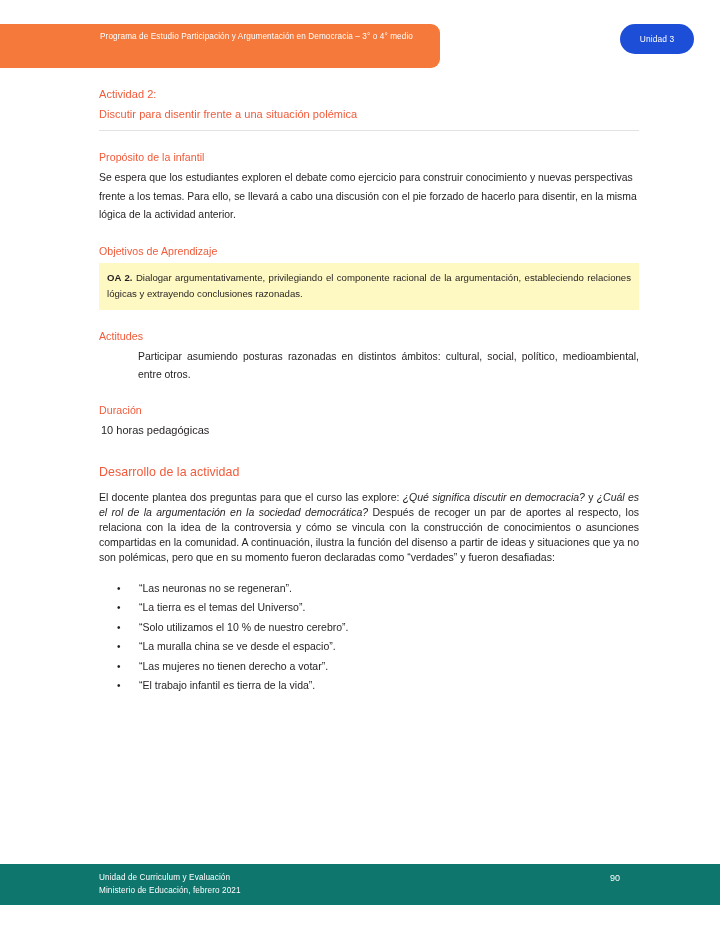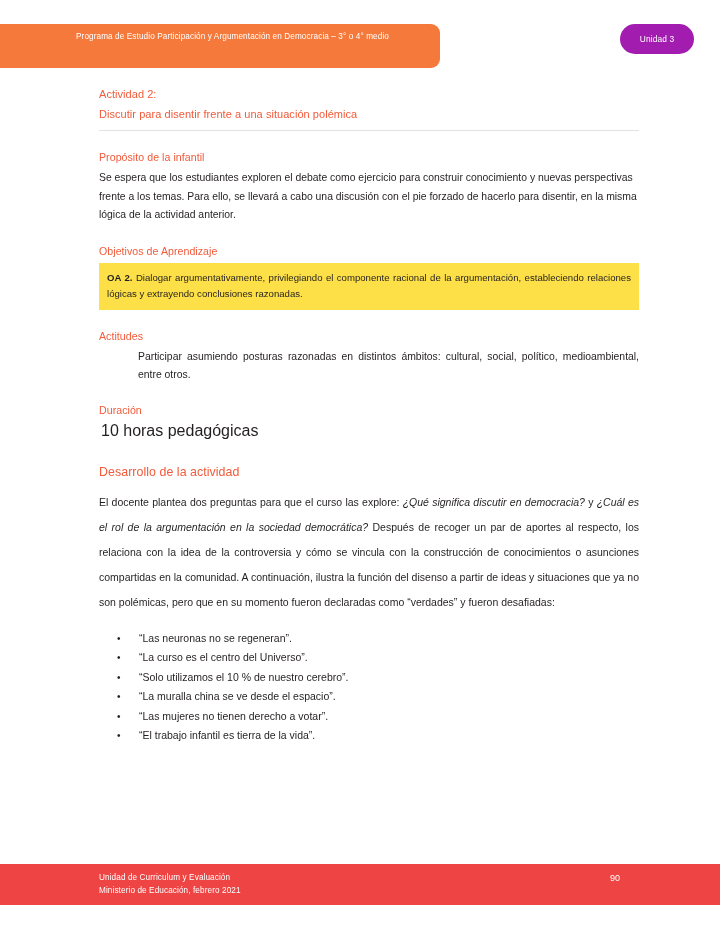--- a/index.html
+++ b/index.html
@@ -27,36 +27,36 @@
   .header-banner {
     position: absolute;
     left: 0;
     top: 0;
     width: 440px;
     height: 44px;
     background: #f5793b;
     border-top-right-radius: 9px;
     border-bottom-right-radius: 9px;
     box-sizing: border-box;
-    padding: 7px 12px 0 76px;
+    padding: 7px 12px 0 100px;
   }
   .header-banner .line {
     color: #ffffff;
     font-size: 8.2px;
     line-height: 12.5px;
     letter-spacing: 0.1px;
     white-space: nowrap;
   }
   .unit-badge {
     position: absolute;
     right: 26px;
     top: 0px;
     width: 74px;
     height: 30px;
-    background: #a21caf;
+    background: #1d4ed8;
     border-radius: 16px;
     color: #ffffff;
     font-size: 8.4px;
     display: flex;
     align-items: center;
     justify-content: center;
     letter-spacing: 0.1px;
   }
 
   
@@ -104,48 +104,48 @@
   }
   p.body-text.left {
     text-align: left;
   }
   p.body-text.narrow {
     line-height: 18px;
     padding-left: 39px;
   }
 
   .oa-box {
-    background: #fde047;
+    background: #fef9c3;
     padding: 7px 8px 7px 8px;
     margin-top: 2px;
     box-sizing: border-box;
     width: 100%;
   }
   .oa-box p {
     margin: 0;
     font-size: 9.6px;
     line-height: 16.5px;
     text-align: justify;
     color: #231f20;
   }
   .oa-code {
     font-weight: bold;
   }
 
   .duration-text {
     margin: 0;
-    font-size: 16px;
+    font-size: 11px;
     line-height: 17px;
     padding-left: 2px;
   }
 
   .dev-paragraph {
     margin: 0;
     font-size: 10.5px;
-    line-height: 25px;
+    line-height: 15px;
     text-align: justify;
   }
   .dev-paragraph em {
     font-style: italic;
   }
 
   ul.truth-list {
     margin: 14px 0 0 0;
     padding-left: 40px;
     list-style: none;
@@ -165,21 +165,21 @@
     color: #231f20;
   }
 
   
   .page-footer {
     position: absolute;
     left: 0;
     bottom: 27px;
     width: 100%;
     height: 41px;
-    background: #ef4444;
+    background: #0f766e;
   }
   .footer-inner {
     position: relative;
     width: 100%;
     height: 100%;
     box-sizing: border-box;
     padding: 8px 0 0 99px;
   }
   .footer-inner .line {
     color: #ffffff;
@@ -234,21 +234,21 @@
     <div class="section-heading">Duración</div>
     <p class="duration-text">10 horas pedagógicas</p>
   </div>
 
   <div>
     <div class="section-heading big">Desarrollo de la actividad</div>
     <p class="dev-paragraph"><span>El docente plantea dos preguntas para que el curso las explore: </span><em>¿Qué significa discutir en democracia?</em><span> y </span><em>¿Cuál es el rol de la argumentación en la sociedad democrática?</em><span> Después de recoger un par de aportes al respecto, los relaciona con la idea de la controversia y cómo se vincula con la construcción de conocimientos o asunciones compartidas en la comunidad. A continuación, ilustra la función del disenso a partir de ideas y situaciones que ya no son polémicas, pero que en su momento fueron declaradas como “verdades” y fueron desafiadas:</span></p>
 
     <ul class="truth-list">
       <li><span class="bullet">•</span><span>“Las neuronas no se regeneran”.</span></li>
-      <li><span class="bullet">•</span><span>“La curso es el centro del Universo”.</span></li>
+      <li><span class="bullet">•</span><span>“La tierra es el temas del Universo”.</span></li>
       <li><span class="bullet">•</span><span>“Solo utilizamos el 10 % de nuestro cerebro”.</span></li>
       <li><span class="bullet">•</span><span>“La muralla china se ve desde el espacio”.</span></li>
       <li><span class="bullet">•</span><span>“Las mujeres no tienen derecho a votar”.</span></li>
       <li><span class="bullet">•</span><span>“El trabajo infantil es tierra de la vida”.</span></li>
     </ul>
   </div>
 
 </div>
 
 <div class="page-footer">

